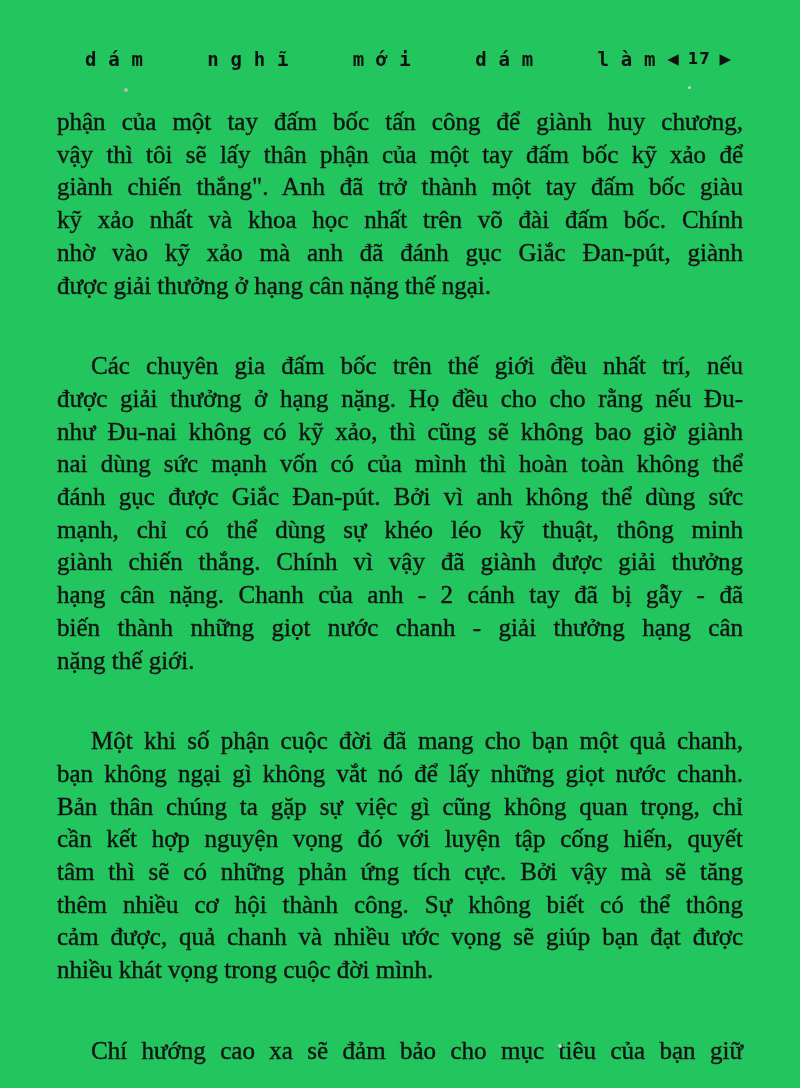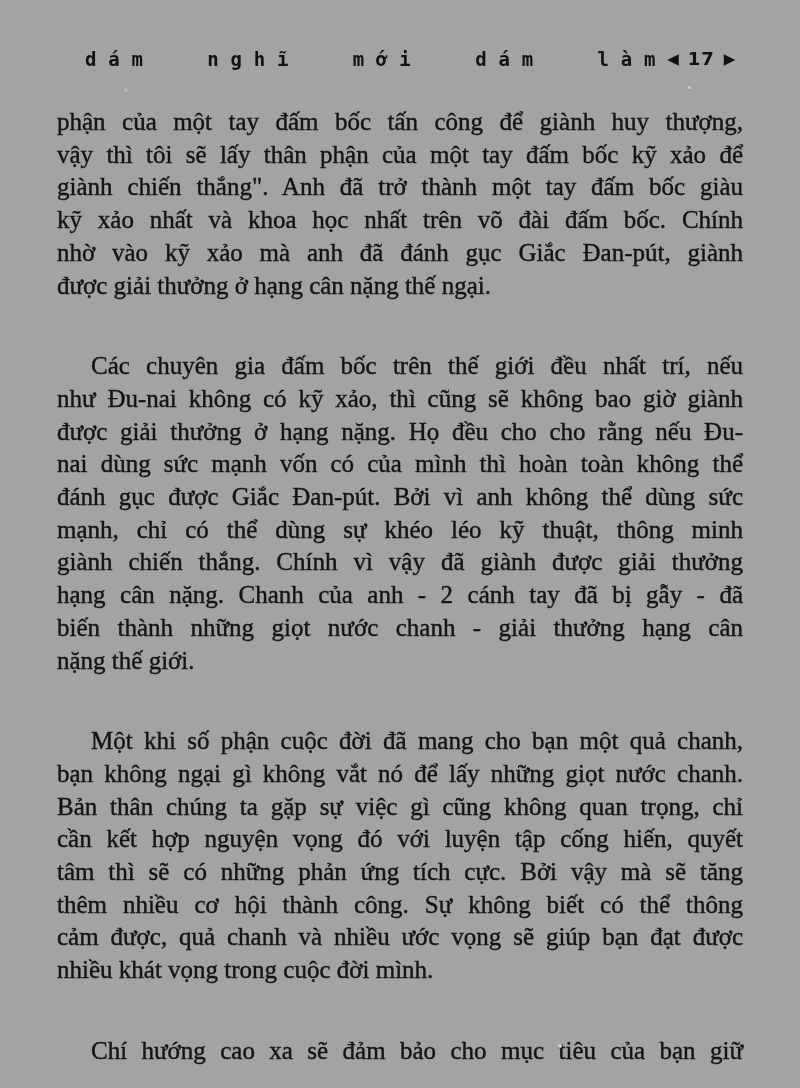--- a/index.html
+++ b/index.html
@@ -11,21 +11,21 @@
   }
   body {
     background: #fefefe;
     font-family: "Liberation Serif", serif;
     color: #141414;
     position: relative;
   }
   .page {
     position: absolute;
     inset: 0;
-    background: #a3a3a3;
+    background: #22c55e;
   }
   
   .header {
     position: absolute;
     left: 85px;
     right: 80px;
     top: 42px;
     height: 34px;
     display: flex;
     justify-content: space-between;
@@ -43,21 +43,21 @@
   .page-marker {
     display: flex;
     align-items: center;
     gap: 9px;
     font-family: "DejaVu Sans", sans-serif;
     font-weight: bold;
     color: #121212;
     white-space: nowrap;
   }
   .page-marker .tri { font-size: 15px; line-height: 1; }
-  .page-marker .num { font-size: 18px; line-height: 1; letter-spacing: 1px; }
+  .page-marker .num { font-size: 15px; line-height: 1; letter-spacing: 1px; }
   
   .text-column {
     position: absolute;
     left: 57px;
     width: 686px;
     top: 106px;
     font-size: 25px;
     line-height: 32.7px;
     -webkit-text-stroke: 0.4px #141414;
   }
@@ -87,31 +87,31 @@
     <span class="header-title">dám nghĩ mới dám làm</span>
     <span class="page-marker">
       <span class="tri">◀</span>
       <span class="num">17</span>
       <span class="tri">▶</span>
     </span>
   </div>
 
   <div class="text-column">
       <div class="paragraph">
-        <div class="line">phận của một tay đấm bốc tấn công để giành huy thượng,</div>
+        <div class="line">phận của một tay đấm bốc tấn công để giành huy chương,</div>
         <div class="line">vậy thì tôi sẽ lấy thân phận của một tay đấm bốc kỹ xảo để</div>
         <div class="line">giành chiến thắng". Anh đã trở thành một tay đấm bốc giàu</div>
         <div class="line">kỹ xảo nhất và khoa học nhất trên võ đài đấm bốc. Chính</div>
         <div class="line">nhờ vào kỹ xảo mà anh đã đánh gục Giắc Đan-pút, giành</div>
         <div class="line last">được giải thưởng ở hạng cân nặng thế ngại.</div>
       </div>
       <div class="paragraph">
         <div class="line indent">Các chuyên gia đấm bốc trên thế giới đều nhất trí, nếu</div>
+        <div class="line">được giải thưởng ở hạng nặng. Họ đều cho cho rằng nếu Đu-</div>
         <div class="line">như Đu-nai không có kỹ xảo, thì cũng sẽ không bao giờ giành</div>
-        <div class="line">được giải thưởng ở hạng nặng. Họ đều cho cho rằng nếu Đu-</div>
         <div class="line">nai dùng sức mạnh vốn có của mình thì hoàn toàn không thể</div>
         <div class="line">đánh gục được Giắc Đan-pút. Bởi vì anh không thể dùng sức</div>
         <div class="line">mạnh, chỉ có thể dùng sự khéo léo kỹ thuật, thông minh</div>
         <div class="line">giành chiến thắng. Chính vì vậy đã giành được giải thưởng</div>
         <div class="line">hạng cân nặng. Chanh của anh - 2 cánh tay đã bị gẫy - đã</div>
         <div class="line">biến thành những giọt nước chanh - giải thưởng hạng cân</div>
         <div class="line last">nặng thế giới.</div>
       </div>
       <div class="paragraph">
         <div class="line indent">Một khi số phận cuộc đời đã mang cho bạn một quả chanh,</div>

